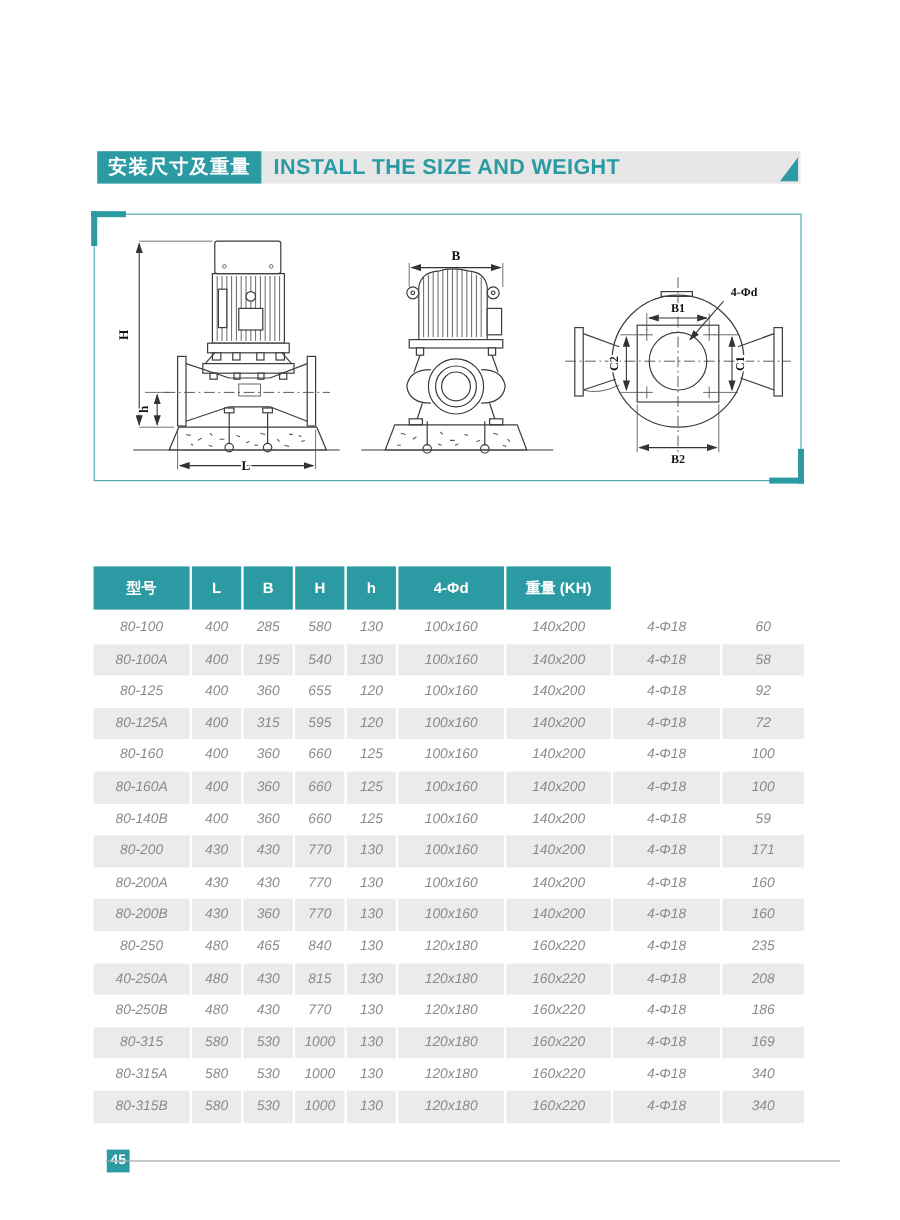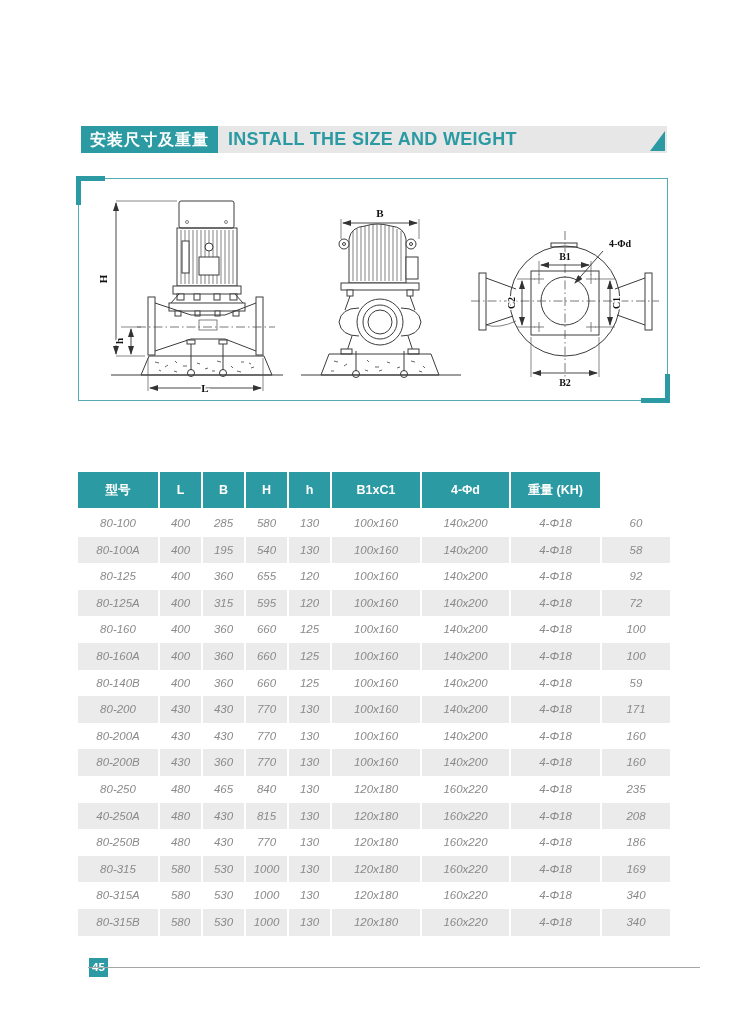--- a/index.html
+++ b/index.html
@@ -273,21 +273,20 @@
     </svg>
   </div>
 
   <div class="tbl">
     <div class="tbl-head">
         <div class="th">型号</div>
         <div class="th">L</div>
         <div class="th">B</div>
         <div class="th">H</div>
         <div class="th">h</div>
-        <div class="th">B1xC1</div>
         <div class="th">4-Φd</div>
         <div class="th">重量 (KH)</div>
       </div>
     <div class="tbl-body">
         <div class="tr">
           <div class="td">80-100</div>
           <div class="td">400</div>
           <div class="td">285</div>
           <div class="td">580</div>
           <div class="td">130</div>

